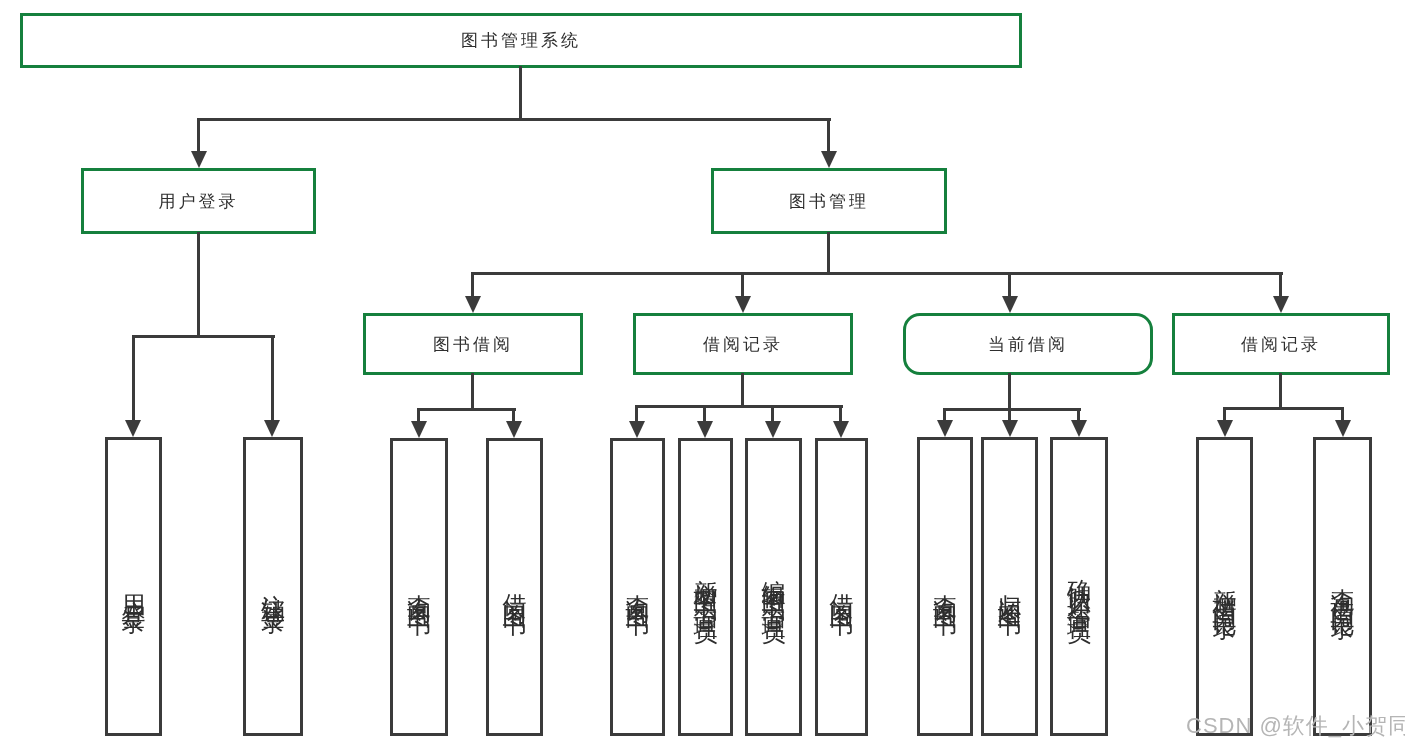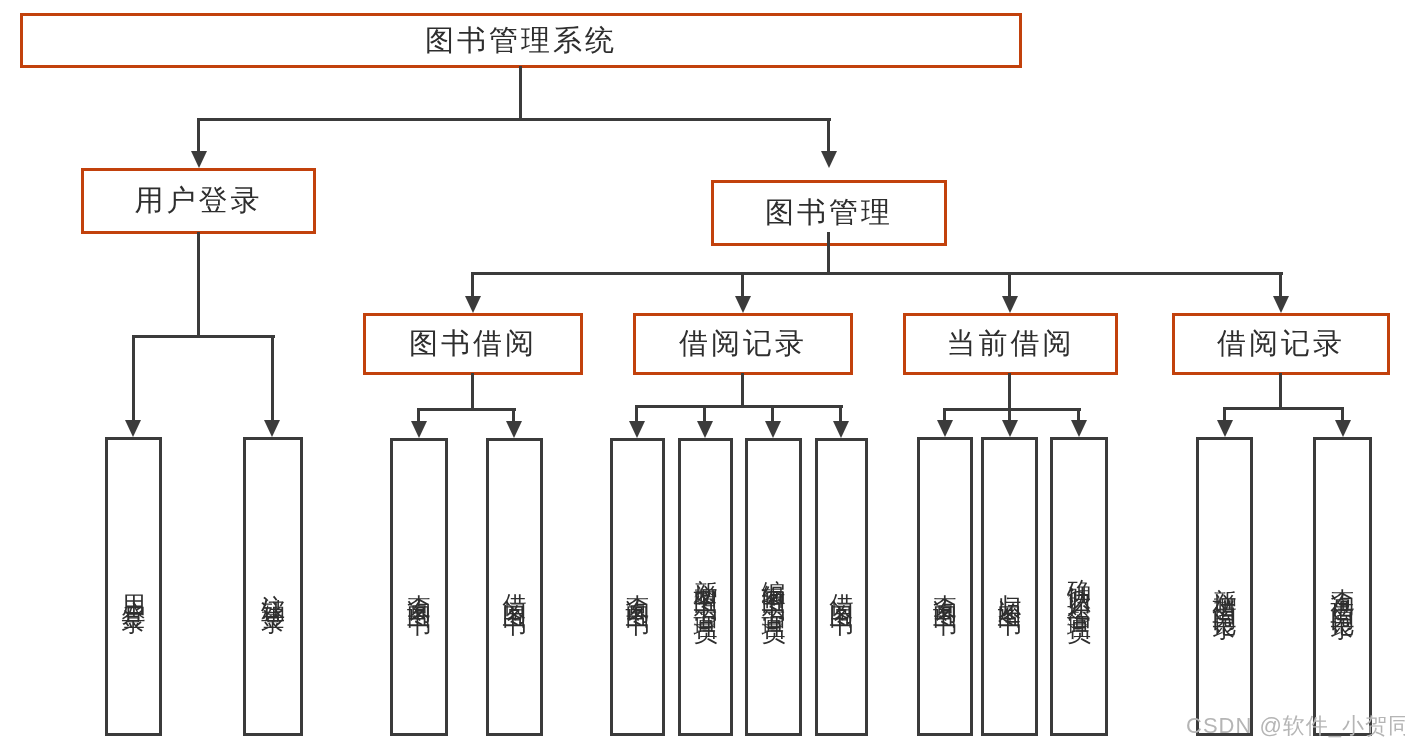--- a/index.html
+++ b/index.html
@@ -2,23 +2,23 @@
 <html><head>
 <meta charset="utf-8">
 <style>
   html,body{margin:0;padding:0;background:#ffffff;}
   #canvas{
     position:relative;width:1405px;height:747px;background:#ffffff;
     overflow:hidden;font-family:"Liberation Sans",sans-serif;color:#2e2e2e;
   }
   
   .hbox{
-    position:absolute;background:#ffffff;border:3px solid #c2410c;box-sizing:border-box;
+    position:absolute;background:#ffffff;border:3px solid #15803d;box-sizing:border-box;
     display:flex;align-items:center;justify-content:center;
-    font-size:29px;letter-spacing:3px;white-space:nowrap;
+    font-size:17px;letter-spacing:3px;white-space:nowrap;
   }
   
   .vbox{
     position:absolute;background:#ffffff;border:3px solid #3b3b3b;box-sizing:border-box;
     display:flex;align-items:center;justify-content:center;
     writing-mode:vertical-rl;text-orientation:mixed;
     font-size:24px;letter-spacing:6px;line-height:1;
   }
   
   .vl{position:absolute;width:3px;background:#3b3b3b;}
@@ -38,21 +38,21 @@
   <div class="hbox" style="left:20px;top:13px;width:1002px;height:55px;">图书管理系统</div>
 
   <div class="vl" style="left:519px;top:66px;height:54px;"></div>
   <div class="hl" style="left:197px;top:118px;width:634px;"></div>
   <div class="vl" style="left:197px;top:118px;height:36px;"></div>
   <div class="ar" style="left:191px;top:151px;"></div>
   <div class="vl" style="left:827px;top:118px;height:36px;"></div>
   <div class="ar" style="left:821px;top:151px;"></div>
 
   <div class="hbox" style="left:81px;top:168px;width:235px;height:66px;">用户登录</div>
-  <div class="hbox" style="left:711px;top:168px;width:236px;height:66px;margin-top:12px;">图书管理</div>
+  <div class="hbox" style="left:711px;top:168px;width:236px;height:66px;">图书管理</div>
 
   <div class="vl" style="left:197px;top:232px;height:106px;"></div>
   <div class="hl" style="left:132px;top:335px;width:143px;"></div>
   <div class="vl" style="left:132px;top:335px;height:88px;"></div>
   <div class="ar" style="left:125px;top:420px;"></div>
   <div class="vl" style="left:271px;top:335px;height:88px;"></div>
   <div class="ar" style="left:264px;top:420px;"></div>
 
   <div class="vl" style="left:827px;top:232px;height:43px;"></div>
   <div class="hl" style="left:471px;top:272px;width:812px;"></div>
@@ -60,21 +60,21 @@
   <div class="ar" style="left:465px;top:296px;"></div>
   <div class="vl" style="left:741px;top:272px;height:27px;"></div>
   <div class="ar" style="left:735px;top:296px;"></div>
   <div class="vl" style="left:1008px;top:272px;height:27px;"></div>
   <div class="ar" style="left:1002px;top:296px;"></div>
   <div class="vl" style="left:1279px;top:272px;height:27px;"></div>
   <div class="ar" style="left:1273px;top:296px;"></div>
 
   <div class="hbox" style="left:363px;top:313px;width:220px;height:62px;">图书借阅</div>
   <div class="hbox" style="left:633px;top:313px;width:220px;height:62px;">借阅记录</div>
-  <div class="hbox" style="left:903px;top:313px;width:215px;height:62px;">当前借阅</div>
+  <div class="hbox" style="left:903px;top:313px;width:250px;height:62px;border-radius:17px;">当前借阅</div>
   <div class="hbox" style="left:1172px;top:313px;width:218px;height:62px;">借阅记录</div>
 
   <div class="vl" style="left:471px;top:373px;height:38px;"></div>
   <div class="hl" style="left:417px;top:408px;width:99px;"></div>
   <div class="vl" style="left:417px;top:408px;height:16px;"></div>
   <div class="ar" style="left:411px;top:421px;"></div>
   <div class="vl" style="left:512px;top:408px;height:16px;"></div>
   <div class="ar" style="left:506px;top:421px;"></div>
 
   <div class="vl" style="left:741px;top:373px;height:35px;"></div>

